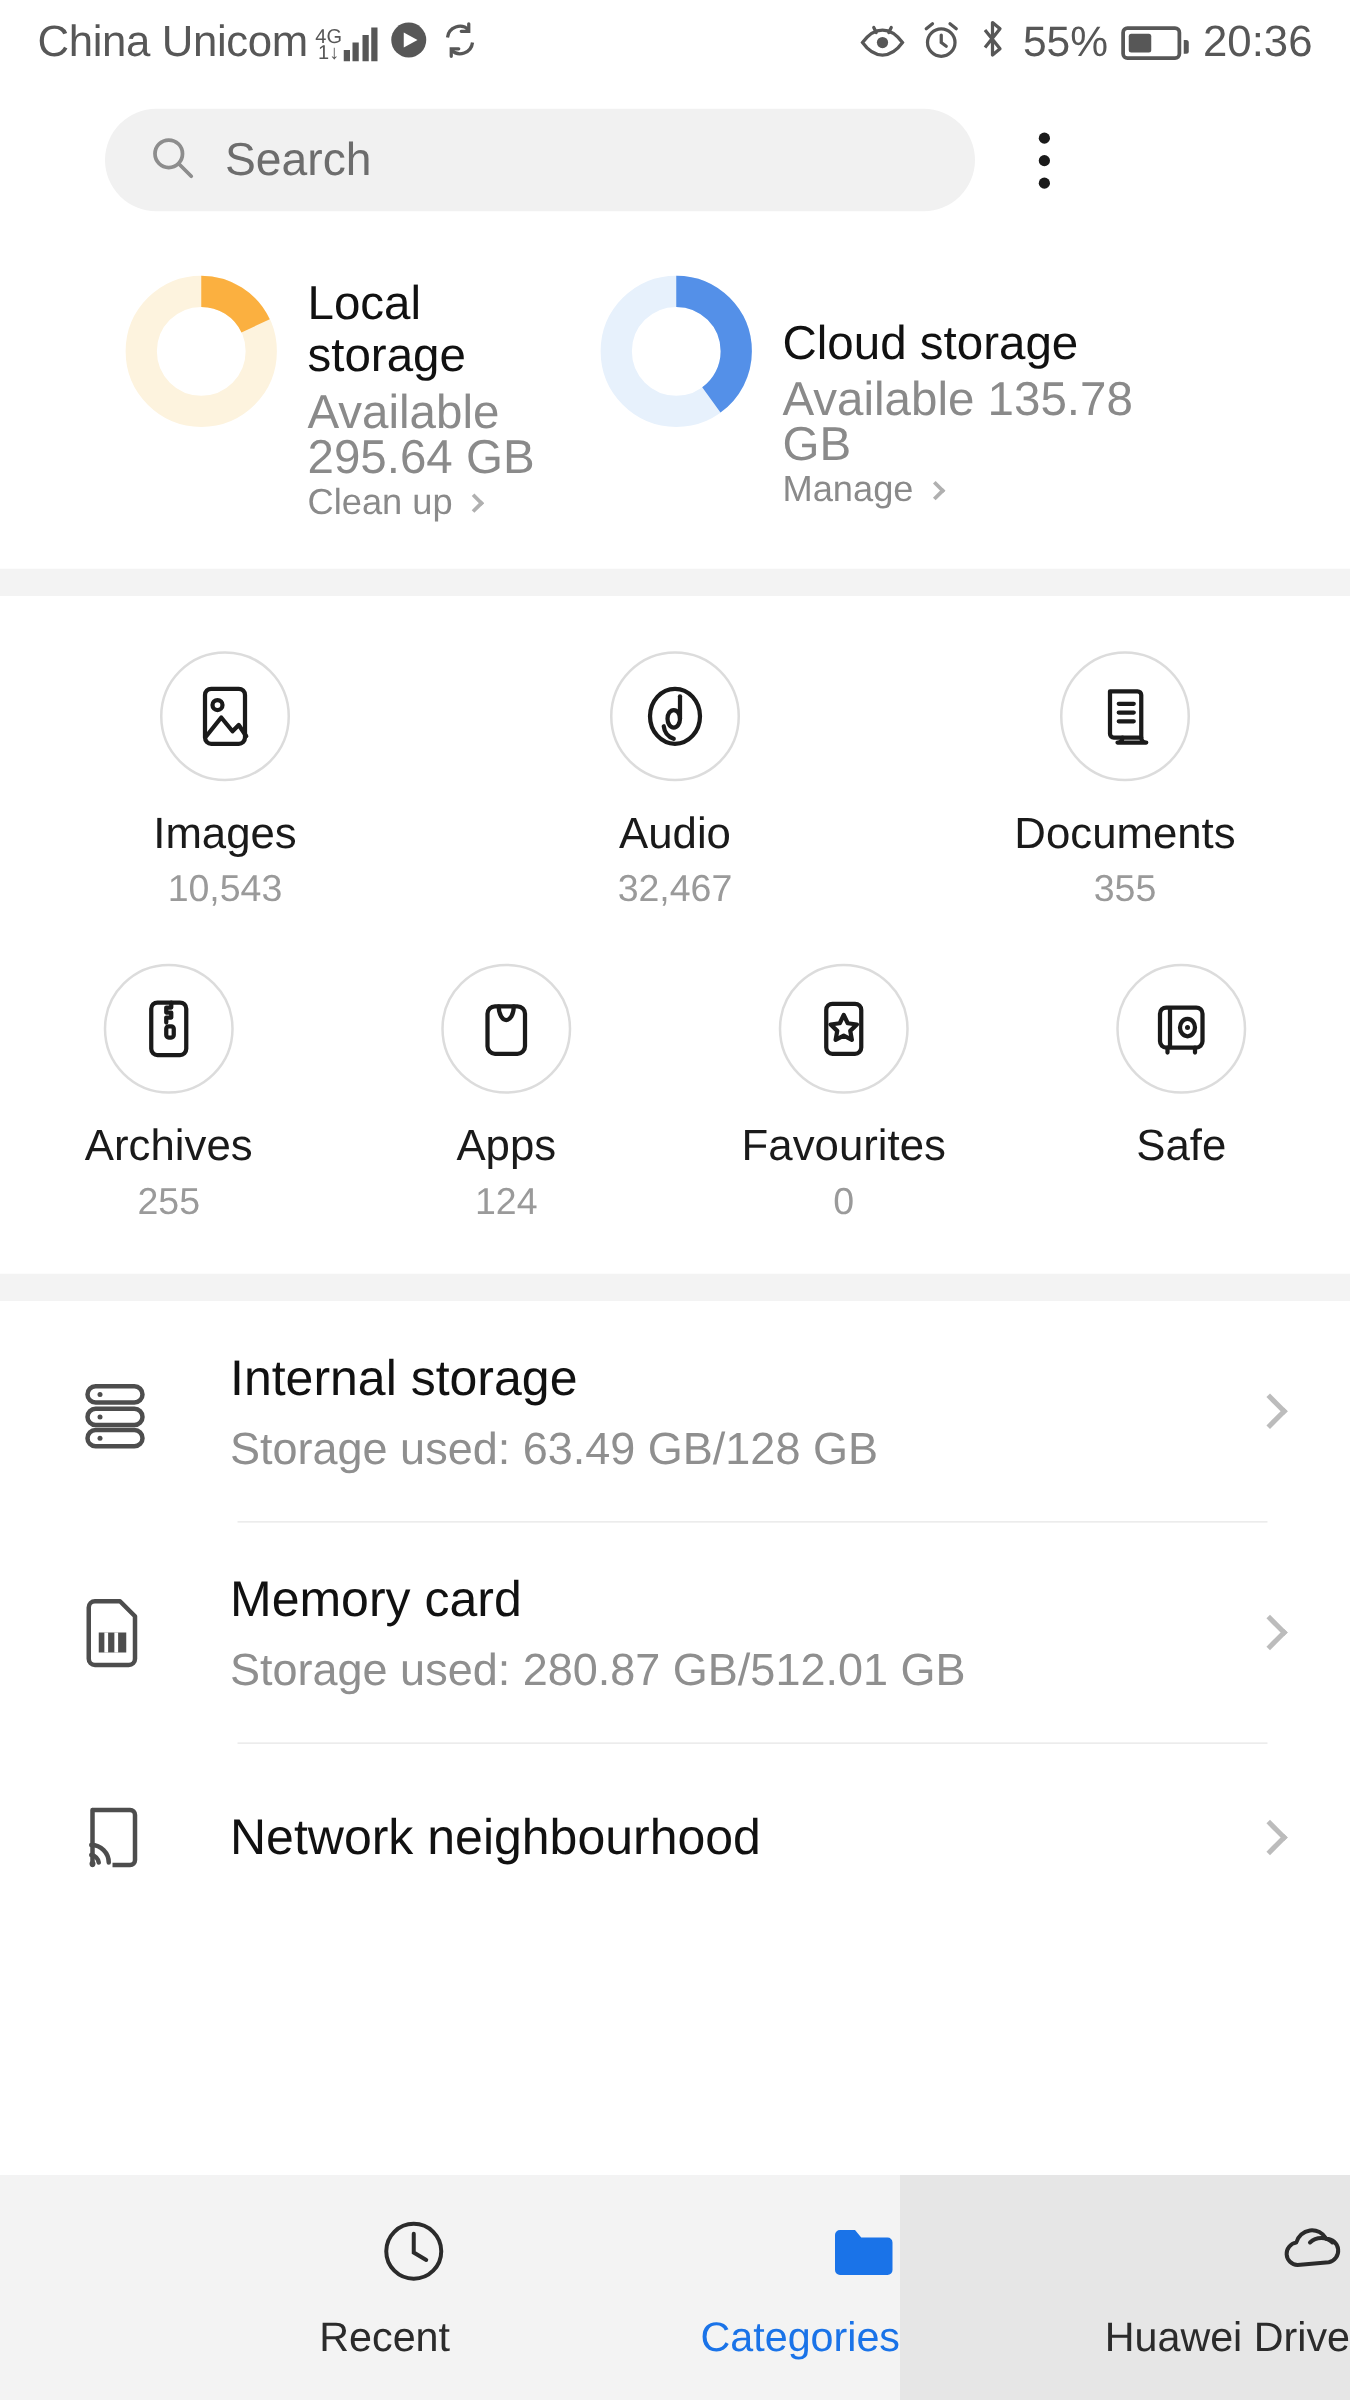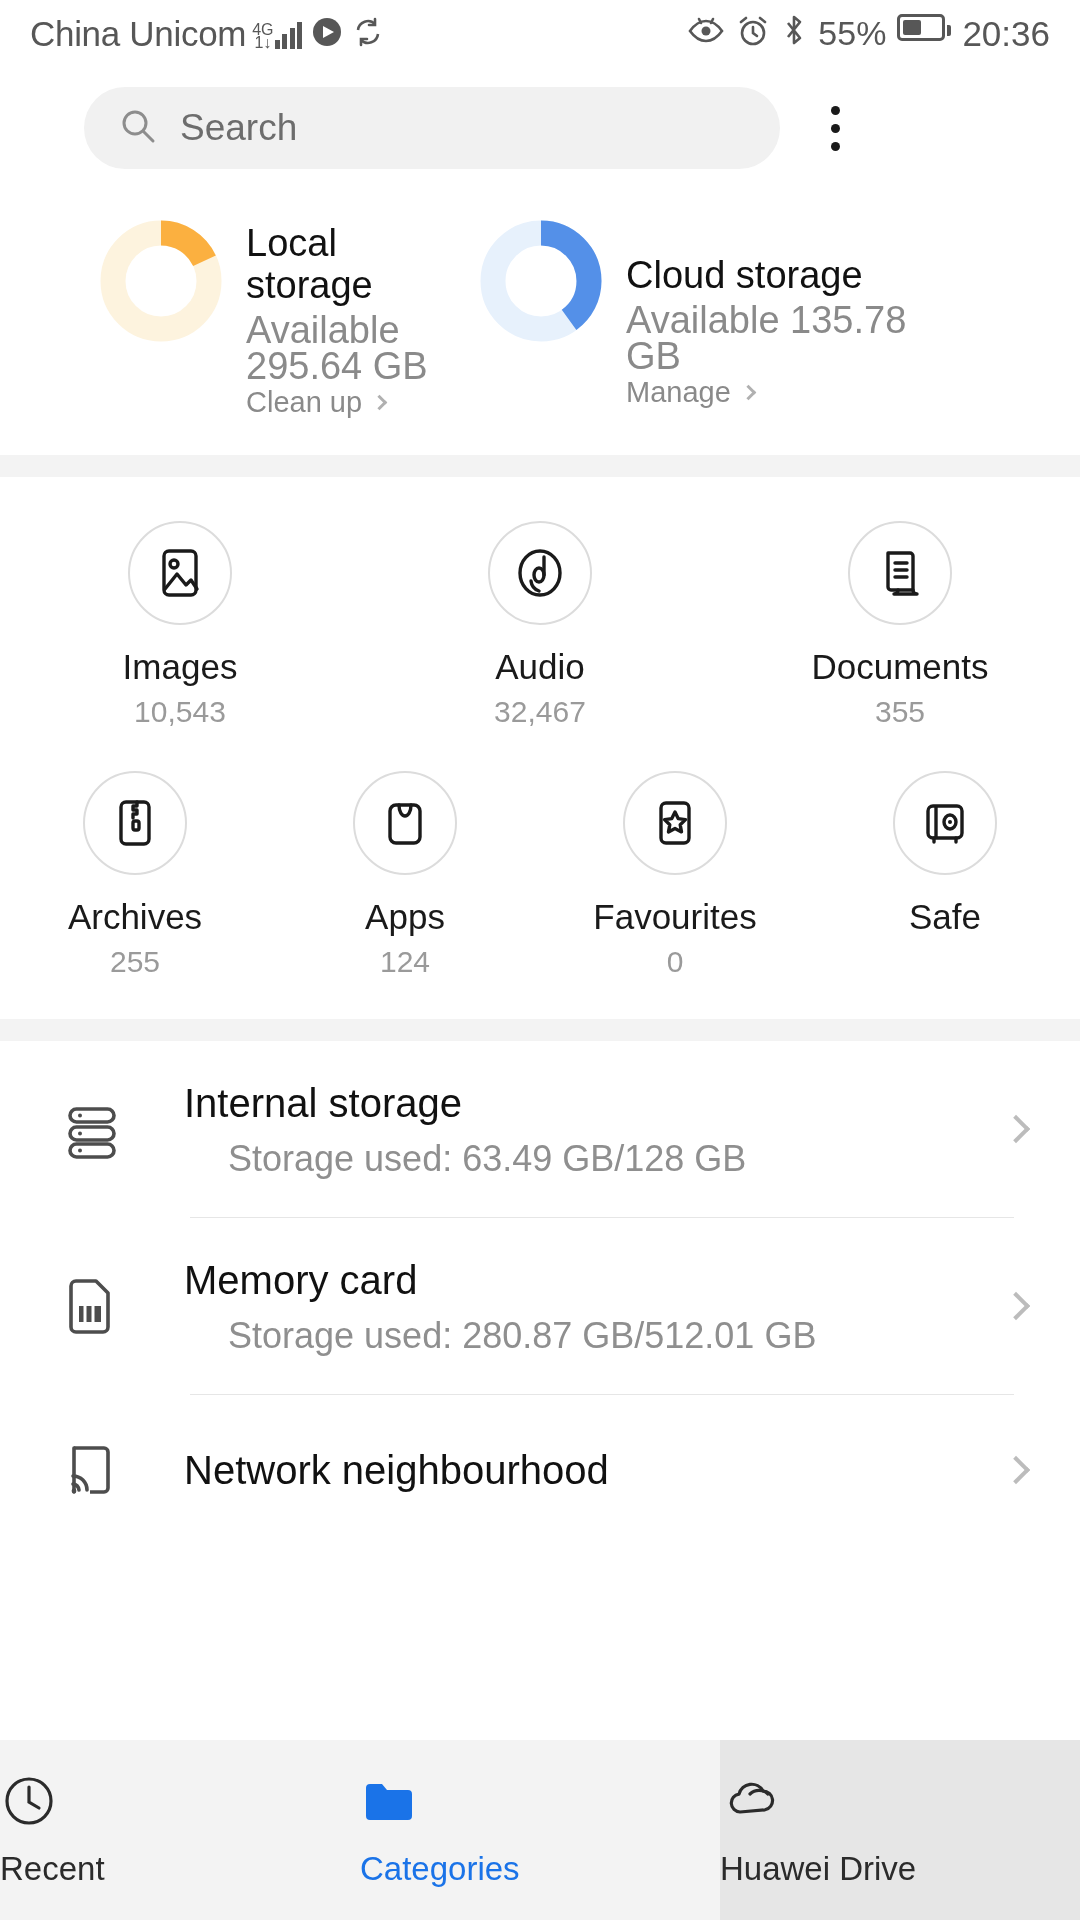--- a/index.html
+++ b/index.html
@@ -11,21 +11,21 @@
   }
   #screen { position: relative; width: 1080px; height: 1920px; background: #ffffff; }
 
   
   .statusbar {
     height: 68px; display: flex; align-items: center;
     padding: 0 30px; color: #575757;
   }
   .sb-left { display: flex; align-items: center; gap: 8px; flex: 1; }
   .carrier { font-size: 35px; color: #575757; letter-spacing: -0.3px; }
-  .sb-right { display: flex; gap: 11px; }
+  .sb-right { display: flex; align-items: center; gap: 11px; }
   .net-stack { display: flex; align-items: flex-end; gap: 1px; margin-left: -2px; }
   .gen-label { font-size: 16px; line-height: 13px; color: #575757; text-align: center; }
   .gen-label .up { display:block; }
   .gen-label .dn { display:block; }
   .bars { display: flex; align-items: flex-end; gap: 2.5px; height: 30px; }
   .bars i { display: block; width: 5px; background: #575757; }
   .bars i:nth-child(1){height:9px;} .bars i:nth-child(2){height:15px;}
   .bars i:nth-child(3){height:21px;} .bars i:nth-child(4){height:27px;}
   .pct { font-size: 34px; color: #575757; }
   .clock { font-size: 35px; color: #575757; margin-left: 6px; }
@@ -77,30 +77,30 @@
   .cat-label { font-size: 35px; color: #1a1a1a; margin-top: 22px; }
   .cat-count { font-size: 30px; color: #9a9a9a; margin-top: 8px; }
   .grid-row.second { margin-top: 42px; }
 
   
   .list { background:#fff; padding: 0 0 0 0; }
   .list-item { display:flex; align-items:center; padding: 0 36px 0 60px; height: 176px; position:relative; }
   .li-icon { width: 96px; flex:0 0 96px; display:flex; align-items:center; justify-content:flex-start; }
   .li-body { flex:1; padding-left: 28px; }
   .li-title { font-size: 40px; color: #111; line-height: 50px; }
-  .li-sub { font-size: 36px; color: #8f8f8f; margin-top: 10px; margin-left: 44px; }
+  .li-sub { font-size: 36px; color: #8f8f8f; margin-top: 10px; }
   .chev-l { width: 20px; height: 20px; border-right: 4px solid #bcbcbc; border-top: 4px solid #bcbcbc; transform: rotate(45deg); flex:0 0 20px; margin-right: 18px; }
   .divider { height: 1px; background: #e6e6e6; margin-left: 190px; margin-right: 66px; }
 
   
   .bottomnav {
     position:absolute; left:0; bottom:0; width:1080px; height: 180px;
     background: #f3f3f3; display:flex;
   }
-  .nav-item { flex:1; display:flex; flex-direction:column; align-items:flex-start; justify-content:center; gap: 16px; }
+  .nav-item { flex:1; display:flex; flex-direction:column; align-items:flex-end; justify-content:center; gap: 16px; }
   .nav-item.highlight { background: #e6e6e6; }
   .nav-label { font-size: 33px; color: #2b2b2b; }
   .nav-label.active { color: #1a73e8; }
 </style>
 </head>
 <body>
 
 <div id="screen">
 
   <div class="statusbar">

